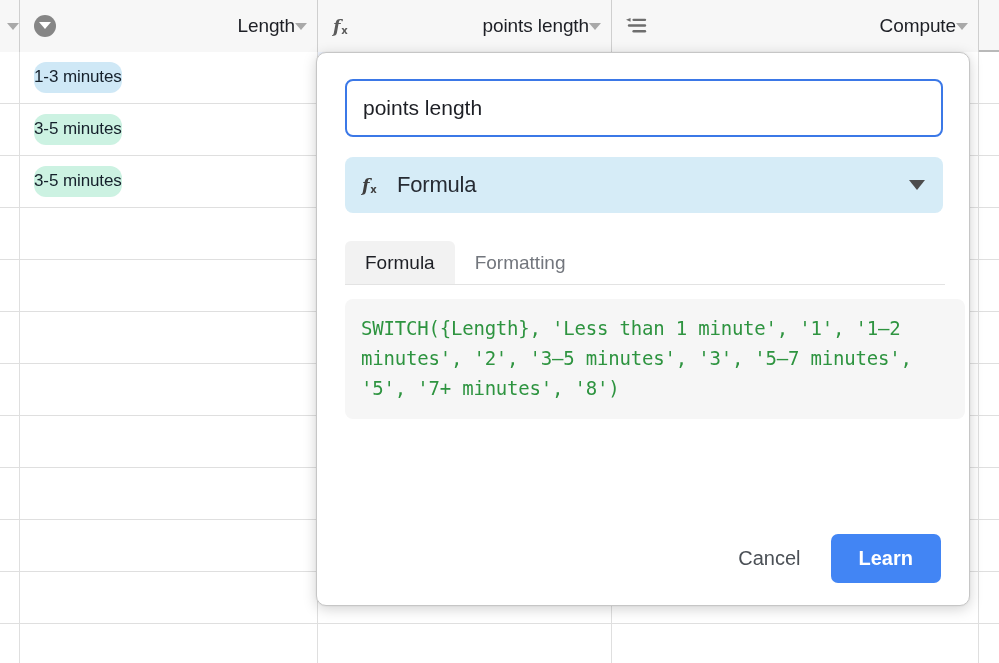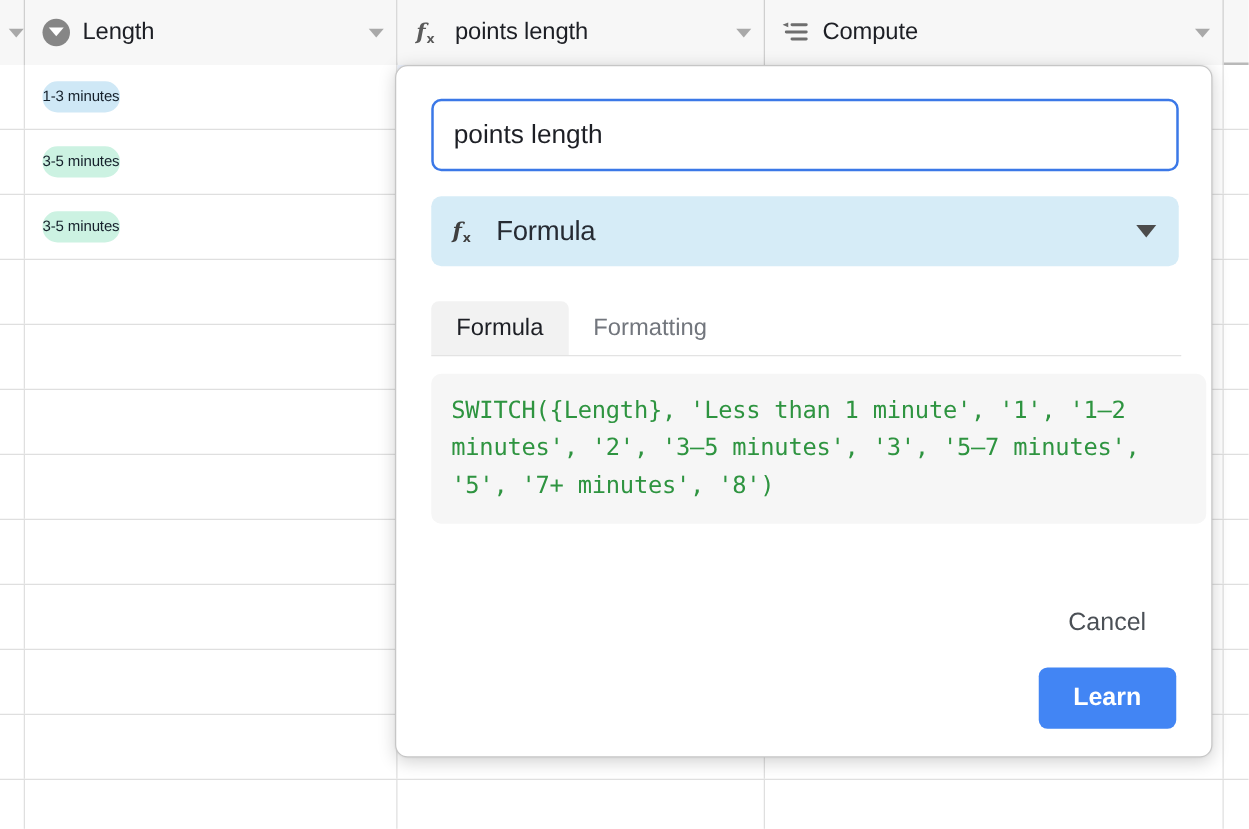--- a/index.html
+++ b/index.html
@@ -12,20 +12,21 @@
   #root { position: relative; width: 999px; height: 663px; background: #fff; }
 
   
   .grid { position: absolute; inset: 0; }
 
   .header-row {
     position: absolute; top: 0; left: 0; right: 0; height: 52px;
     background: #f7f7f7;
     border-bottom: 2px solid #b9b9b9;
     display: flex;
+    text-align: right;
   }
   .hcell {
     height: 52px;
     border-right: 1px solid #cfcfcf;
     display: flex; align-items: center;
     padding: 0 10px 0 14px;
     position: relative;
     background: #f7f7f7;
   }
   .hcell.stub { width: 20px; padding: 0; justify-content: center; }
@@ -69,21 +70,21 @@
     border-right: 1px solid #dfdfdf;
     display: flex; align-items: center;
     padding: 0 12px 0 14px;
     overflow: hidden;
   }
   .cell.stub { width: 20px; padding: 0; }
   .tag {
     display: inline-block;
     padding: 5px 0 6px;
     border-radius: 12px;
-    font-size: 12px; color: #15202b;
+    font-size: 17px; color: #15202b;
     white-space: nowrap;
     letter-spacing: -0.1px;
   }
   .num-cell {
     justify-content: flex-start;
     font-size: 19px; color: #1d1f25;
     background: #eef3fd;
   }
   .dialog {
     position: absolute;
@@ -164,21 +165,21 @@
   .code-box pre {
     font-family: "DejaVu Sans Mono", "Liberation Mono", monospace;
     font-size: 19px; line-height: 30px;
     color: #2e9440;
     white-space: pre-wrap; word-break: normal;
     letter-spacing: -0.2px;
   }
 
   .actions {
     position: absolute; right: 28px; bottom: 22px;
-    display: flex; align-items: center; gap: 14px; flex-direction: column;
+    display: flex; align-items: center; gap: 14px;
   }
   .btn-cancel {
     background: none; border: none;
     font-family: "Liberation Sans", sans-serif;
     font-size: 20px; color: #4b5056;
     padding: 10px 16px; cursor: pointer; border-radius: 6px;
   }
   .btn-save {
     background: #4285f4; border: none; border-radius: 7px;
     font-family: "Liberation Sans", sans-serif;

